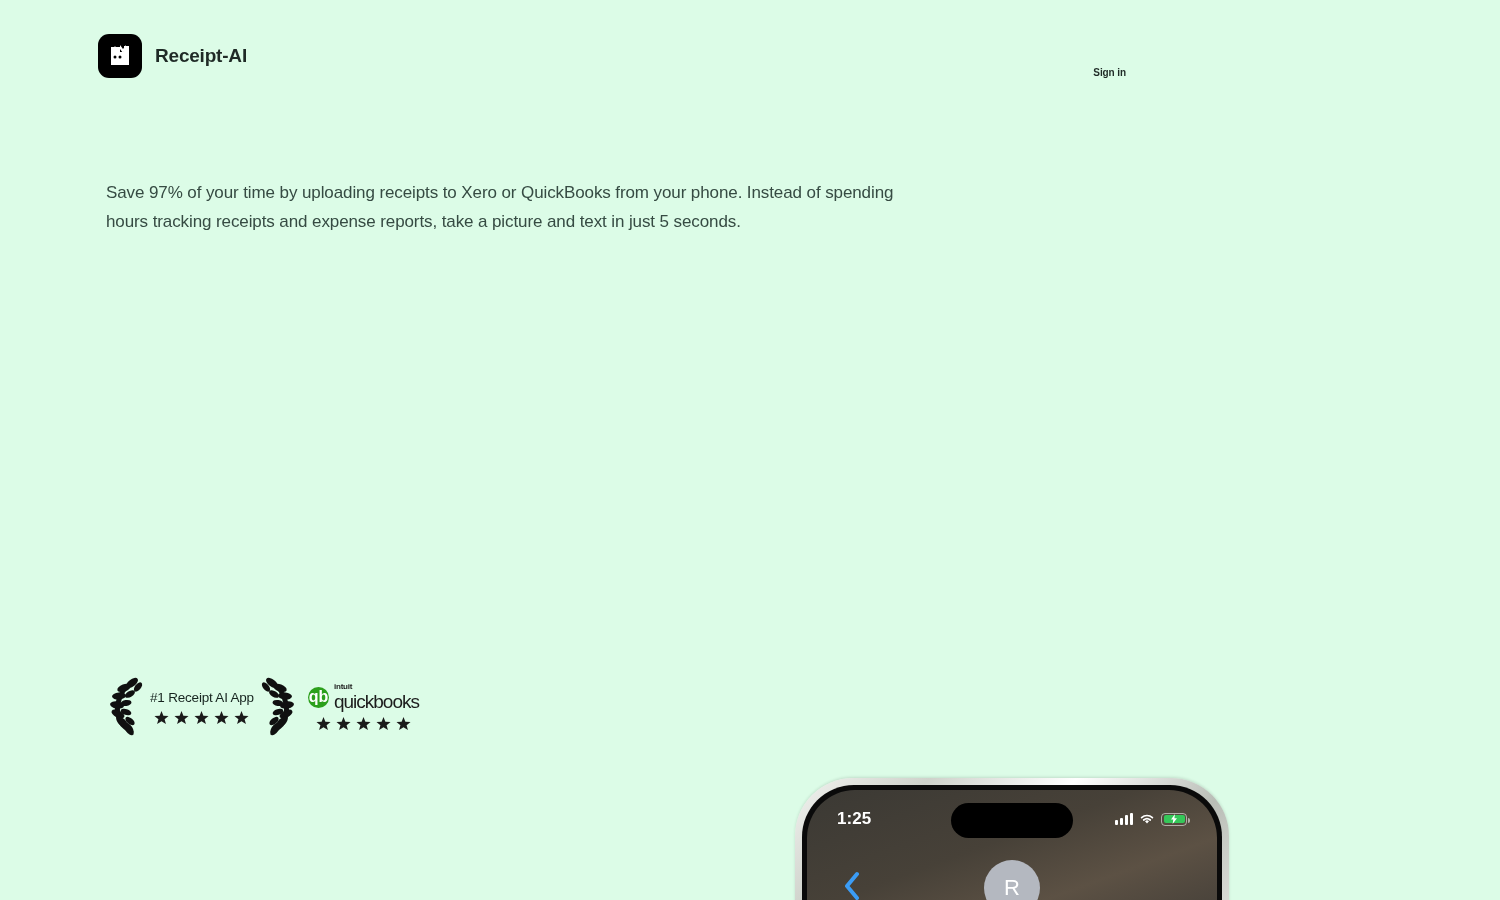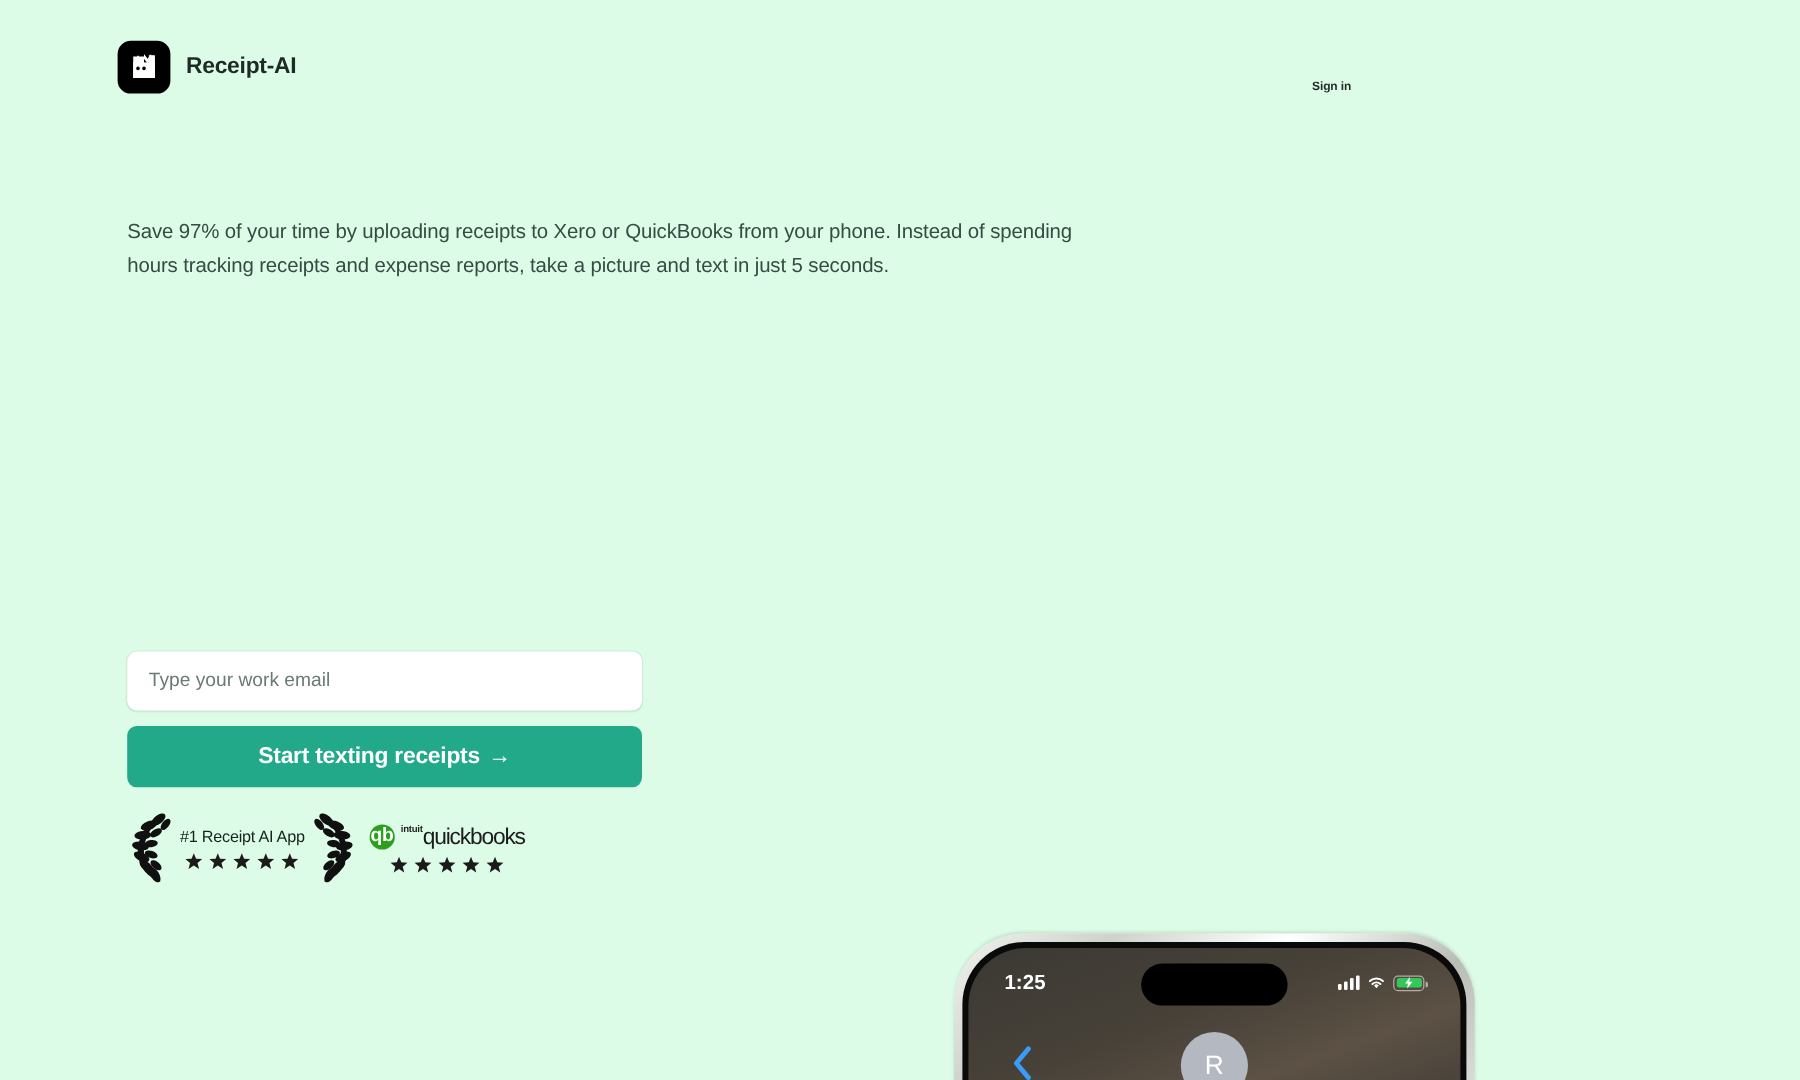--- a/index.html
+++ b/index.html
@@ -73,21 +73,21 @@
     font-size:13.5px; font-weight:normal; color:#16241f; white-space:nowrap;
     letter-spacing:-0.2px;
   }
   .stars { display:flex; gap:5px; }
   .qb-logo { display:flex; align-items:center; gap:5px; }
   .qb-circle {
     width:21px; height:21px; border-radius:50%; background:#2ca01c;
     display:flex; align-items:center; justify-content:center;
     color:#fff; font-size:16px; font-weight:bold; line-height:1; flex:none;
   }
-  .qb-words { display:flex; flex-direction:row; line-height:1; }
+  .qb-words { display:flex; flex-direction:column; line-height:1; }
   .qb-intuit { font-size:8px; font-weight:bold; color:#1c1c1c; letter-spacing:-0.2px; }
   .qb-name { font-size:19px; font-weight:normal; color:#1c1c1c; letter-spacing:-1px; margin-top:1px; }
 
   
   .phone {
     position:absolute; left:795px; top:778px;
     width:434px; height:180px;
     border-radius:58px 58px 0 0;
     background:linear-gradient(135deg,#f2f3f0 0%,#cfd2cb 22%,#ffffff 46%,#b9bdb6 72%,#e9eae6 100%);
     padding:7px 7px 0 7px;
@@ -162,27 +162,20 @@
     </div>
     <div class="signin">Sign in</div>
   </div>
 
   <div class="hero">
 
     <div class="hero-copy">
       <p class="subhead">Save 97% of your time by uploading receipts to Xero or QuickBooks from your phone. Instead of spending hours tracking receipts and expense reports, take a picture and text in just 5 seconds.</p>
     </div>
 
-    <div class="form">
-      <input class="email-input" type="text" placeholder="Type your work email" style="">
-      <button class="cta">
-        <span>Start texting receipts</span>
-        <span>→</span>
-      </button>
-    </div>
 
     <div class="badges">
 
       <div class="badge">
         <svg class="laurel" width="36" height="62" viewBox="0 0 36 62">
           <g fill="#101010">
             <path d="M27 3 C12 9 4 22 5 36 C6 47 13 55 24 59 C16 52 11 45 10 36 C9 24 16 11 27 3 Z"></path>
             <ellipse cx="22" cy="7" rx="7" ry="3.6" transform="rotate(-38 22 7)"></ellipse>
             <ellipse cx="14" cy="12" rx="7" ry="3.6" transform="rotate(-20 14 12)"></ellipse>
             <ellipse cx="9" cy="20" rx="7" ry="3.6" transform="rotate(-5 9 20)"></ellipse>

